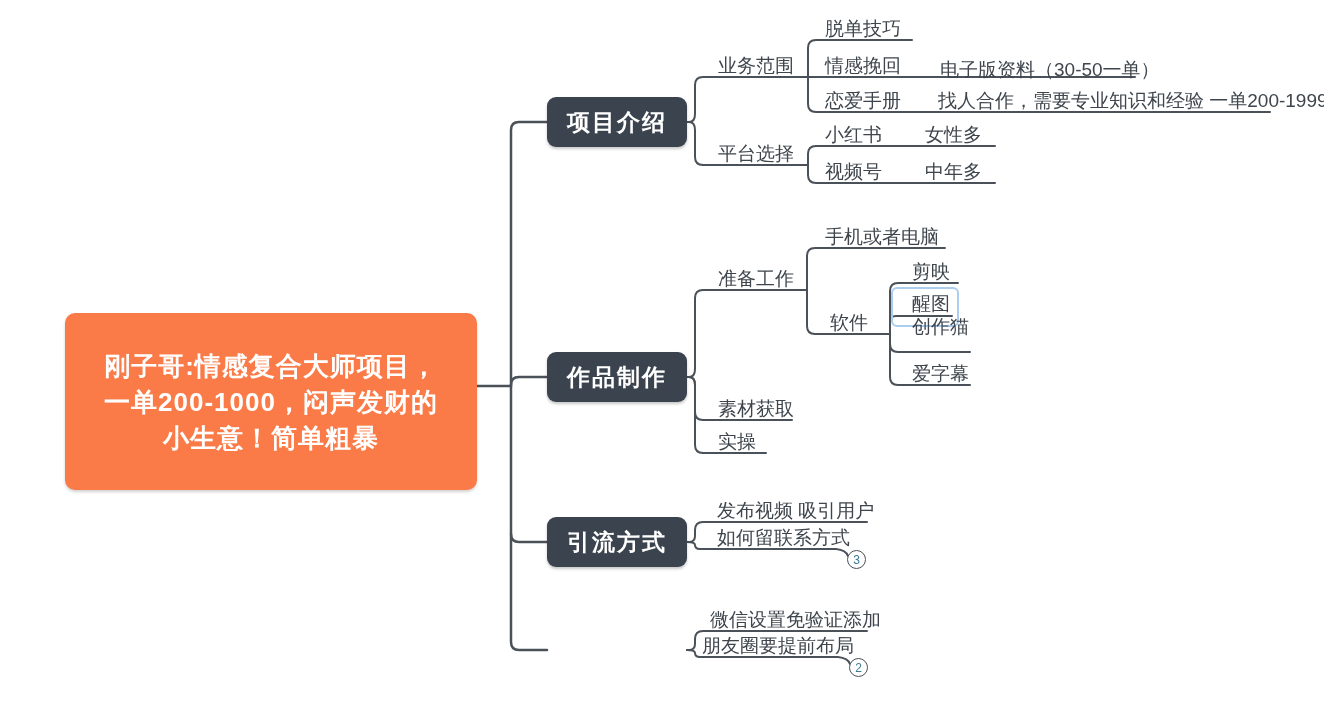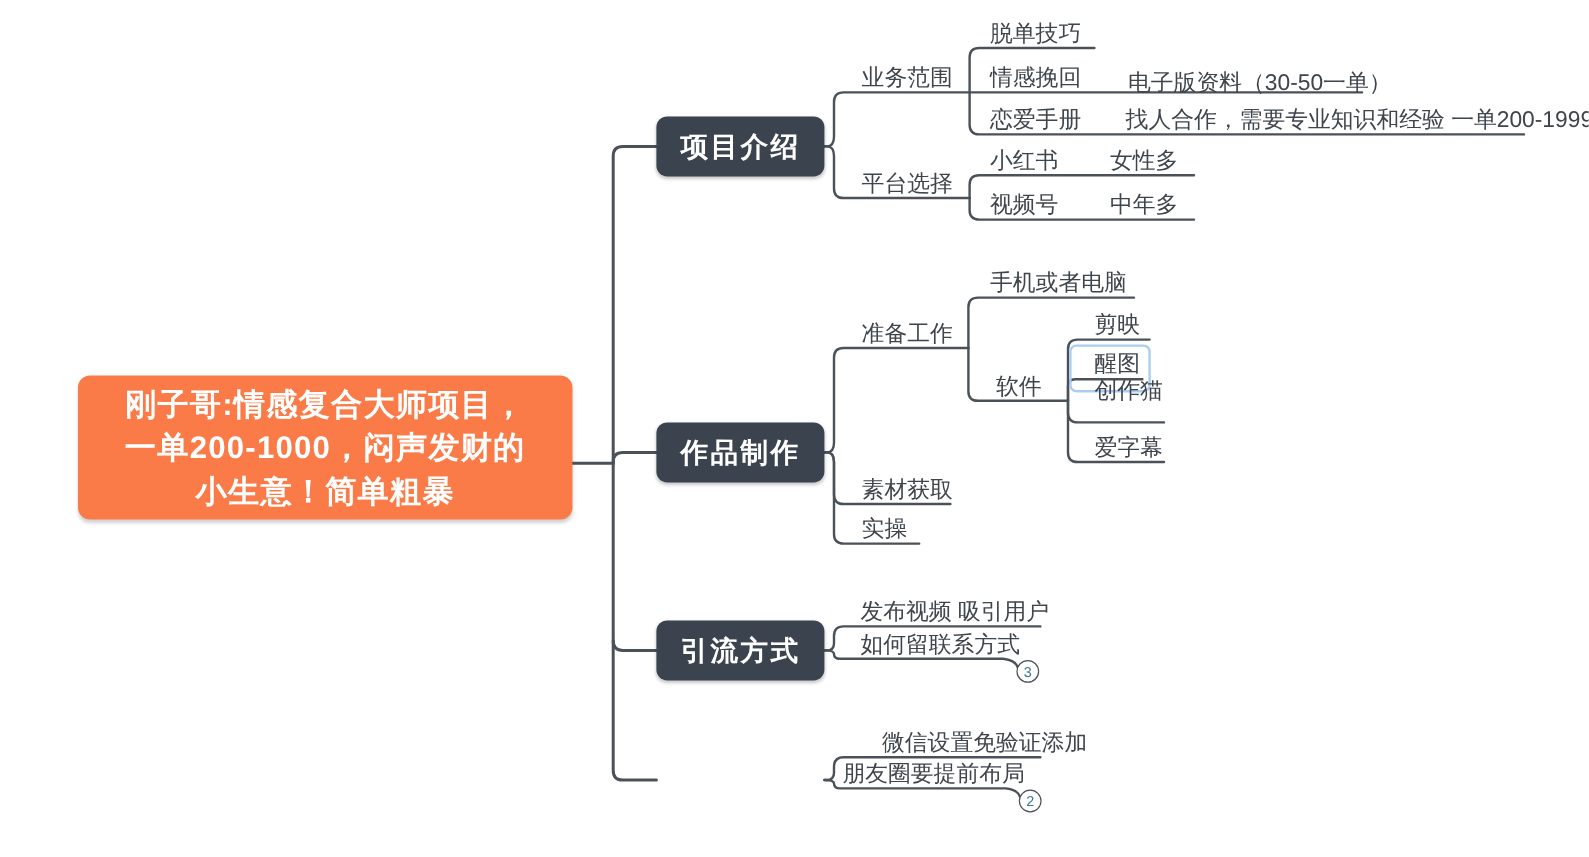--- a/index.html
+++ b/index.html
@@ -2,21 +2,21 @@
 <html><head>
 <meta charset="utf-8">
 <style>
   html,body{margin:0;padding:0;background:#fff;}
   .canvas{
     position:relative;width:1324px;height:714px;background:#ffffff;
     font-family:"Liberation Sans","DejaVu Sans",sans-serif;overflow:hidden;
   }
   .wires{position:absolute;left:0;top:0;z-index:1;}
   .root-topic{
-    position:absolute;left:65px;top:313px;width:412px;height:120px;
+    position:absolute;left:65px;top:313px;width:412px;height:177px;
     background:#fa7b47;border-radius:10px;color:#ffffff;
     display:flex;align-items:center;justify-content:center;text-align:center;
     font-size:26px;font-weight:bold;line-height:36px;white-space:pre-line;
     letter-spacing:1px;z-index:3;box-shadow:0 2px 3px rgba(0,0,0,0.18);
   }
   .main-topic{
     position:absolute;left:547px;width:140px;height:50px;background:#3b434e;
     border-radius:9px;color:#ffffff;display:flex;align-items:center;justify-content:center;
     font-size:23px;font-weight:bold;letter-spacing:2px;z-index:3;
     box-shadow:0 2px 3px rgba(0,0,0,0.22);
@@ -101,19 +101,19 @@
   <div class="label" style="left:912px;top:264px">剪映</div>
   <div class="label" style="left:912px;top:296px">醒图</div>
   <div class="label" style="left:912px;top:319px">创作猫</div>
   <div class="label" style="left:912px;top:366px">爱字幕</div>
   <div class="label" style="left:718px;top:401px">素材获取</div>
   <div class="label" style="left:718px;top:434px">实操</div>
 
   <div class="label" style="left:717px;top:503px">发布视频 吸引用户</div>
   <div class="label" style="left:717px;top:530px">如何留联系方式</div>
 
-  <div class="label" style="left:735px;top:612px">微信设置免验证添加</div>
+  <div class="label" style="left:710px;top:612px">微信设置免验证添加</div>
   <div class="label" style="left:702px;top:638px">朋友圈要提前布局</div>
 
   <div class="badge" style="left:847px;top:550px">3</div>
   <div class="badge" style="left:849px;top:658px">2</div>
 
 </div>
 
 </body></html>

